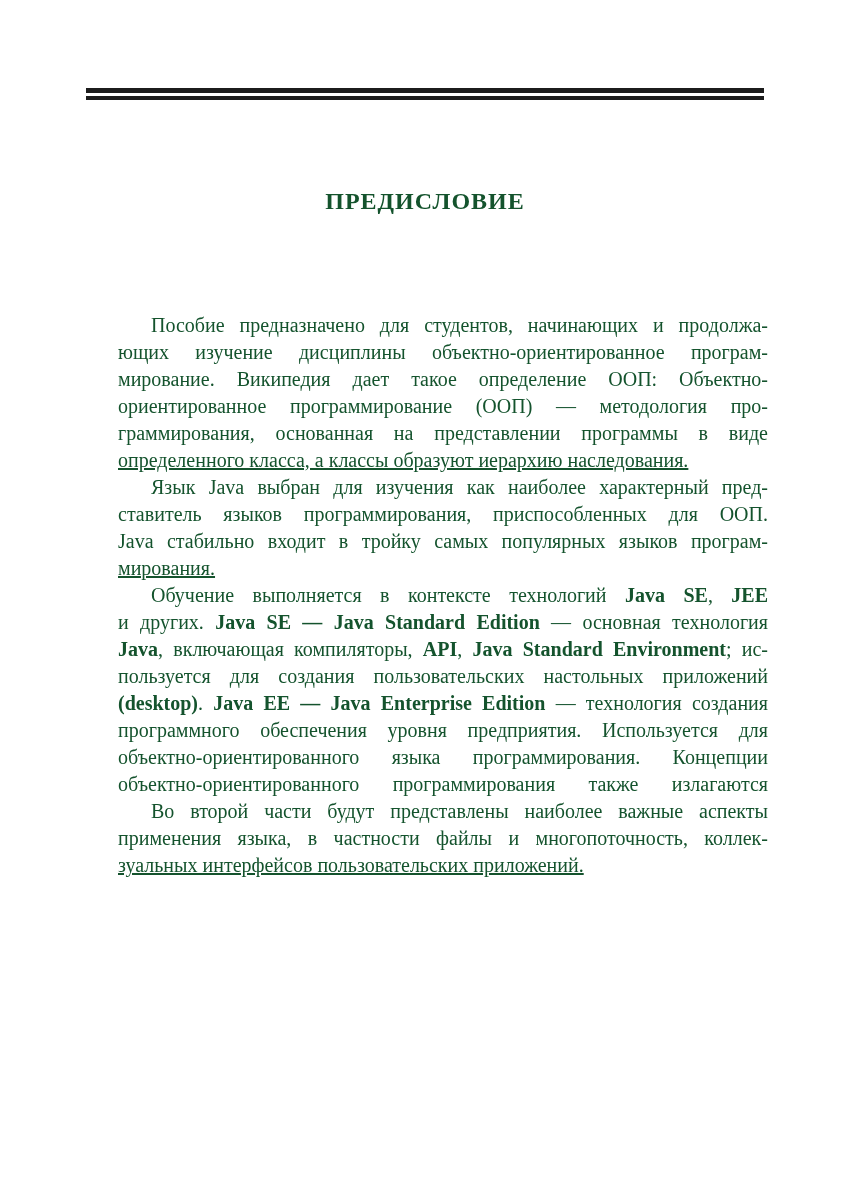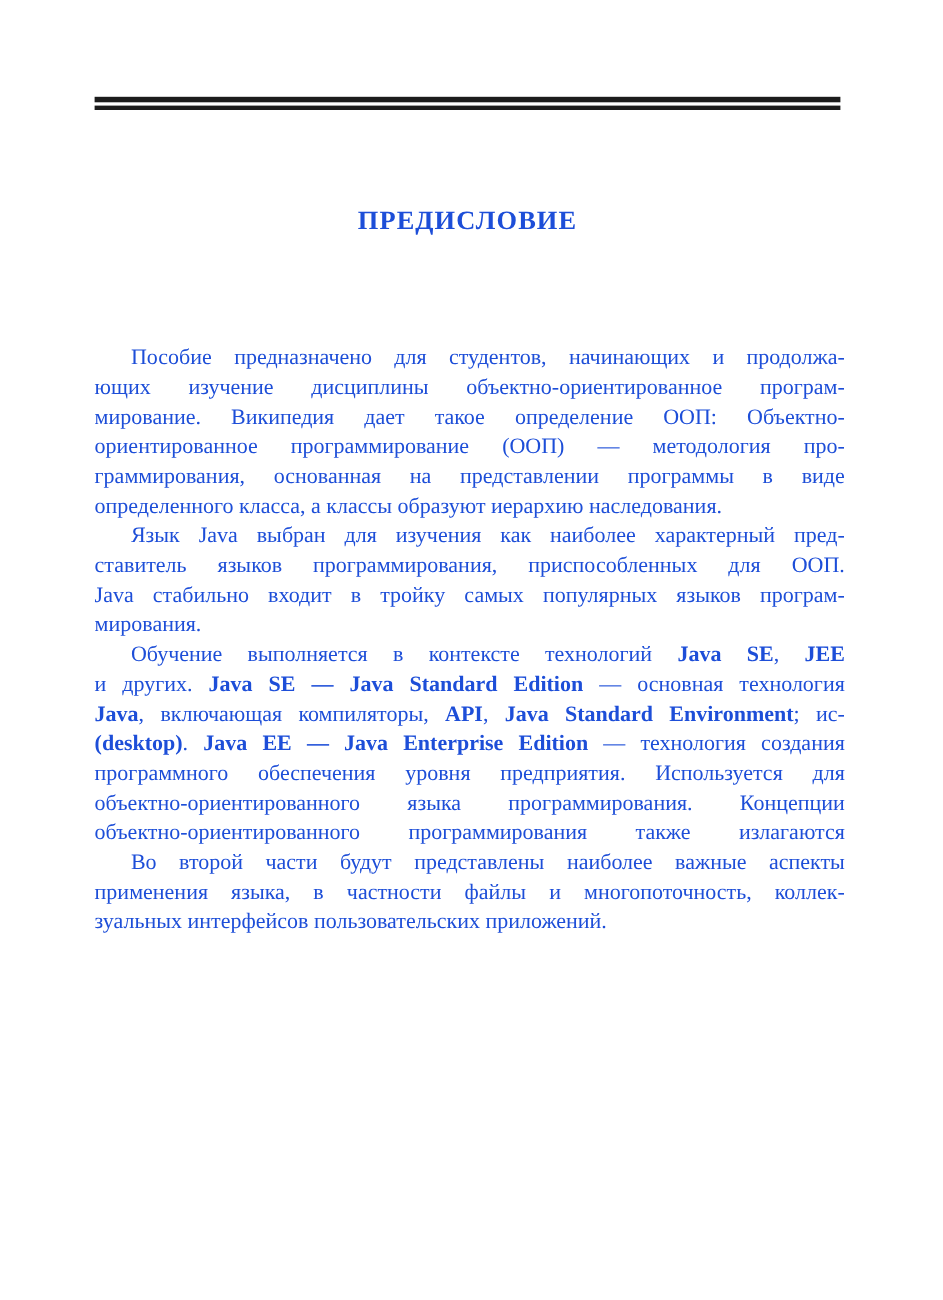--- a/index.html
+++ b/index.html
@@ -3,21 +3,21 @@
 <meta charset="utf-8">
 <style>
   * { margin: 0; padding: 0; box-sizing: border-box; }
   html, body { background: #ffffff; }
   .page {
     position: relative;
     width: 857px;
     height: 1182px;
     background: #ffffff;
     font-family: "Liberation Serif", "DejaVu Serif", serif;
-    color: #1d4ed8;
+    color: #14532d;
     overflow: hidden;
   }
   .double-rule {
     position: absolute;
     left: 86px;
     top: 88px;
     width: 678px;
   }
   .double-rule .bar-top { height: 5px; background: #1c1c1c; }
   .double-rule .bar-gap { height: 3px; background: transparent; }
@@ -38,23 +38,24 @@
     top: 312px;
     left: 86px;
     width: 682px;
     font-size: 20px;
     line-height: 27px;
   }
   .line {
     text-align: justify;
     text-align-last: justify;
     white-space: nowrap;
+    margin-left: 32px;
   }
   .line.para-first { text-indent: 33px; }
-  .line.para-last  { text-align-last: left; }
+  .line.para-last  { text-align-last: left; text-decoration: underline; }
   .seg-b { font-weight: bold; }
 </style>
 </head>
 <body>
 
 <div class="page">
   <div class="double-rule">
     <div class="bar-top"></div>
     <div class="bar-gap"></div>
     <div class="bar-bottom"></div>
@@ -74,20 +75,21 @@
       <div class="paragraph">
         <div class="line para-first"><span class="seg">Язык Java выбран для изучения как наиболее характерный пред-</span></div>
         <div class="line"><span class="seg">ставитель языков программирования, приспособленных для ООП.</span></div>
         <div class="line"><span class="seg">Java стабильно входит в тройку самых популярных языков програм-</span></div>
         <div class="line para-last"><span class="seg">мирования.</span></div>
       </div>
       <div class="paragraph">
         <div class="line para-first"><span class="seg">Обучение выполняется в контексте технологий </span><span class="seg seg-b">Java SE</span><span class="seg">, </span><span class="seg seg-b">JEE</span></div>
         <div class="line"><span class="seg">и других. </span><span class="seg seg-b">Java SE — Java Standard Edition</span><span class="seg"> — основная технология</span></div>
         <div class="line"><span class="seg seg-b">Java</span><span class="seg">, включающая компиляторы, </span><span class="seg seg-b">API</span><span class="seg">, </span><span class="seg seg-b">Java Standard Environment</span><span class="seg">; ис-</span></div>
+        <div class="line"><span class="seg">пользуется для создания пользовательских настольных приложений</span></div>
         <div class="line"><span class="seg seg-b">(desktop)</span><span class="seg">. </span><span class="seg seg-b">Java EE — Java Enterprise Edition</span><span class="seg"> — технология создания</span></div>
         <div class="line"><span class="seg">программного обеспечения уровня предприятия. Используется для</span></div>
       </div>
       <div class="paragraph">
         <div class="line"><span class="seg">объектно-ориентированного языка программирования. Концепции</span></div>
         <div class="line"><span class="seg">объектно-ориентированного программирования также излагаются</span></div>
       </div>
       <div class="paragraph">
         <div class="line para-first"><span class="seg">Во второй части будут представлены наиболее важные аспекты</span></div>
         <div class="line"><span class="seg">применения языка, в частности файлы и многопоточность, коллек-</span></div>

